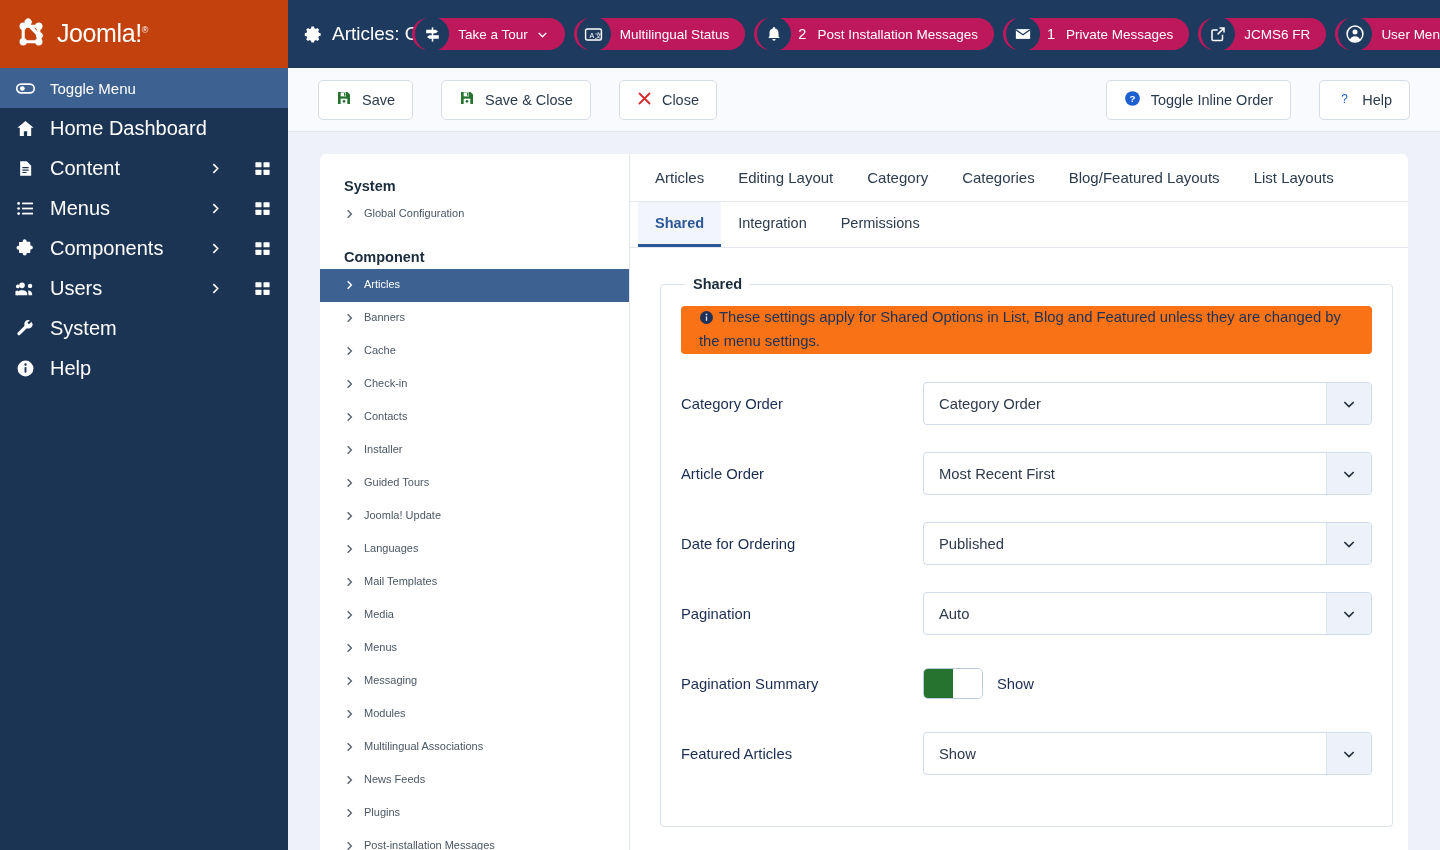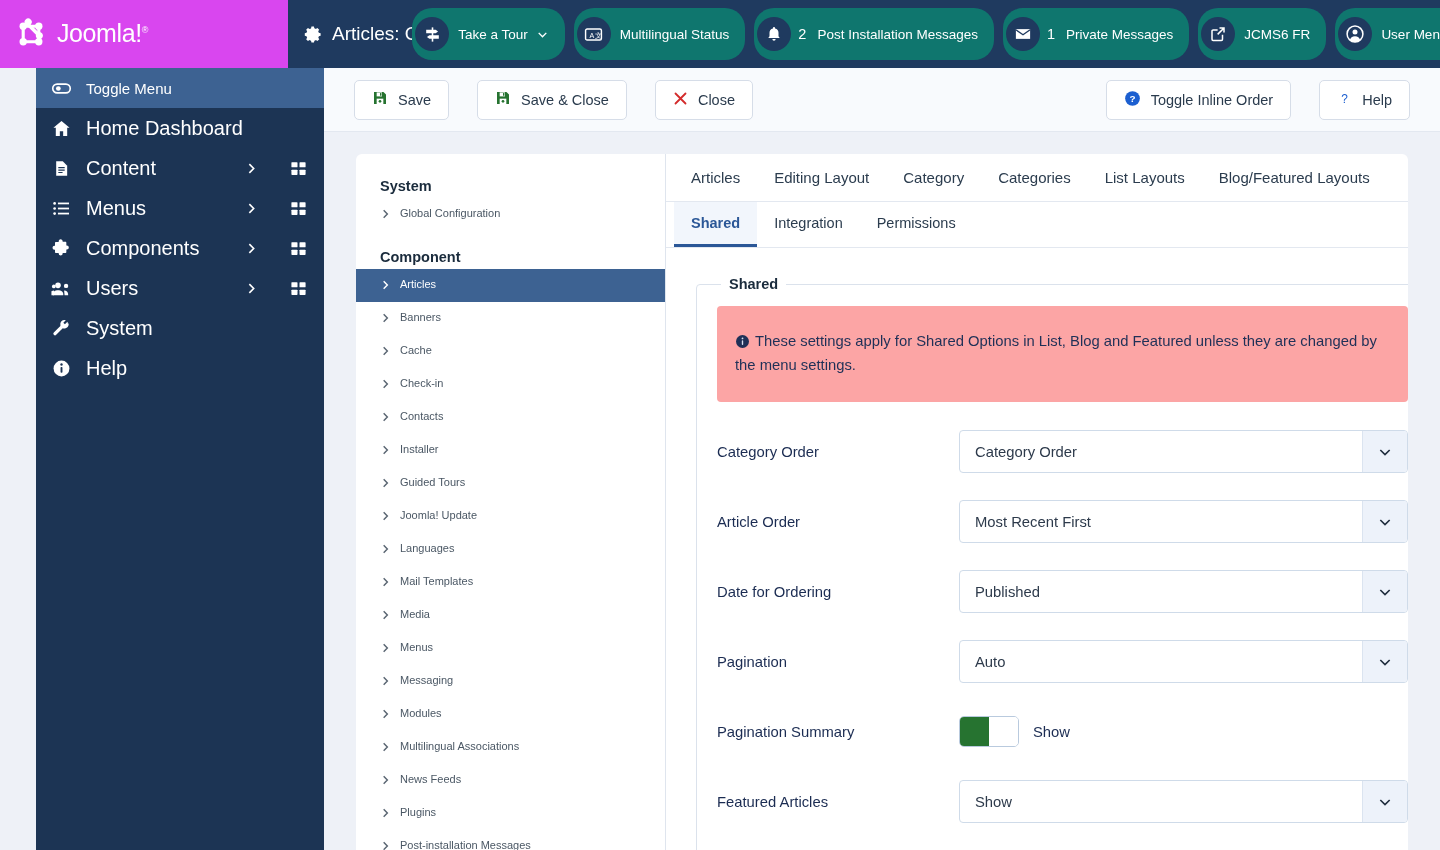--- a/index.html
+++ b/index.html
@@ -14,21 +14,21 @@
 
   
   .header {
     height: 68px; flex: 0 0 68px;
     background: #1f3a5f;
     display: flex; align-items: stretch;
     position: relative; z-index: 30;
   }
   .brand {
     width: 288px; flex: 0 0 288px;
-    background: #d946ef;
+    background: #c2410c;
     display: flex; align-items: center;
     padding-left: 14px;
     gap: 9px;
   }
   .brand-logo { width: 34px; height: 34px; display:block; }
   .brand-text {
     color: #fff; font-size: 25px; letter-spacing: -0.4px;
     font-weight: 400; position: relative; top: -1px;
   }
   .brand-text sup { font-size: 9px; vertical-align: super; }
@@ -47,22 +47,22 @@
   }
   .gear-icon { width: 19px; height: 19px; flex: 0 0 19px; display:block; }
   .page-title { overflow: hidden; text-overflow: clip; white-space: nowrap; }
 
   .header-pills {
     display: flex; align-items: center; gap: 9px;
     margin-left: -18px;
     flex: 1; min-width: 0;
   }
   .pill {
-    height: 52px;
-    background: #0f766e;
+    height: 32px;
+    background: #be185d;
     border-radius: 20px;
     display: flex; align-items: center;
     padding: 0 16px 0 3px;
     color: #fff; font-size: 13.5px;
     white-space: nowrap;
     cursor: pointer;
     flex: 0 0 auto;
   }
   .pill-icon-circle {
     width: 34px; height: 34px; border-radius: 50%;
@@ -72,21 +72,21 @@
     margin-right: 9px;
   }
   .pill-icon-circle svg { display: block; }
   .pill-badge {
     color: #fff; font-size: 14.5px;
     margin-right: 11px; margin-left: -2px;
   }
   .pill-caret { margin-left: 8px; display: flex; align-items: center; }
 
   
-  .body-split { flex: 1; display: flex; min-height: 0; margin-left: 36px; }
+  .body-split { flex: 1; display: flex; min-height: 0; }
 
   
   .sidebar {
     width: 288px; flex: 0 0 288px;
     background: #1c3454;
     display: flex; flex-direction: column;
     overflow: hidden;
   }
   .side-toggle {
     height: 40px; background: #3d6292;
@@ -201,24 +201,24 @@
   fieldset.shared {
     border: 1px solid #dbe2ec;
     border-radius: 4px;
     padding: 14px 20px 26px 20px;
   }
   fieldset.shared > legend {
     font-size: 14.5px; font-weight: bold; color: #1a2b3c;
     padding: 0 8px; margin-left: 4px;
   }
   .alert {
-    background: #fca5a5;
+    background: #f97316;
     color: #1f3057;
     border-radius: 4px;
-    padding: 24px 18px;
+    padding: 0 18px;
     font-size: 14.8px; line-height: 1.62;
     margin-bottom: 26px;
   }
   .alert .i-ico {
     display: inline-flex; vertical-align: -3px; margin-right: 5px;
   }
 
   .field-row {
     display: flex; align-items: center;
     margin-bottom: 22px;
@@ -712,22 +712,22 @@
 
         </div>
 
         <div class="mainpane">
 
           <div class="tabs-row1">
             <div class="tab1">Articles</div>
             <div class="tab1">Editing Layout</div>
             <div class="tab1">Category</div>
             <div class="tab1">Categories</div>
+            <div class="tab1">Blog/Featured Layouts</div>
             <div class="tab1">List Layouts</div>
-            <div class="tab1">Blog/Featured Layouts</div>
           </div>
 
           <div class="tabs-row2">
             <div class="tab2 active">Shared</div>
             <div class="tab2">Integration</div>
             <div class="tab2">Permissions</div>
           </div>
 
           <div class="form-scroll">
             <fieldset class="shared">

